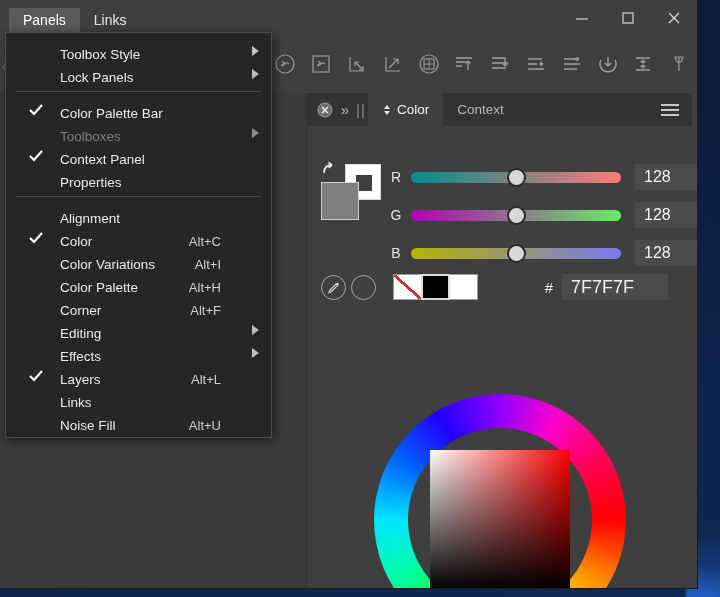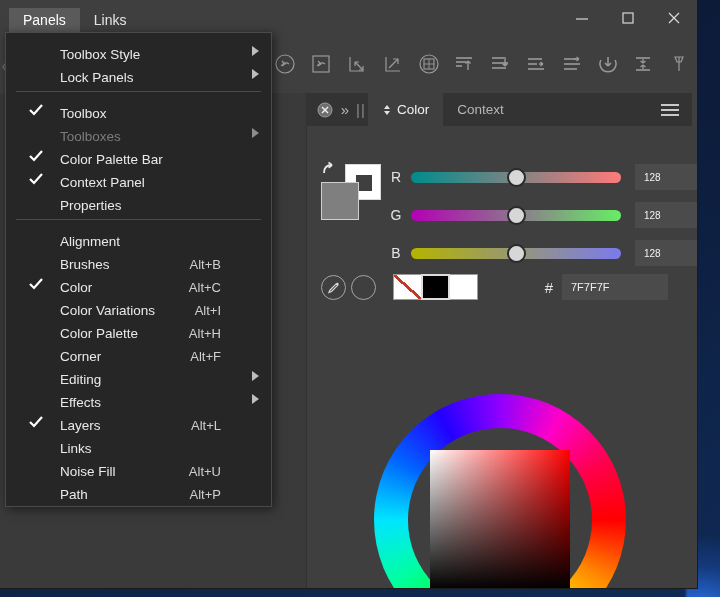--- a/index.html
+++ b/index.html
@@ -305,21 +305,21 @@
     background: #d7d7d7;
     border: 2px solid #2a2a2a;
     box-sizing: border-box;
   }
   .slider-value {
     margin-left: 14px;
     width: 63px;
     height: 26px;
     background: #4b4b4b;
     color: #f2f2f2;
-    font-size: 10px;
+    font-size: 16px;
     display: flex;
     align-items: center;
     padding-left: 9px;
     box-sizing: border-box;
   }
 
   .swatch-row {
     position: absolute;
     left: 14px;
     top: 148px;
@@ -375,21 +375,21 @@
   .hex-sign {
     color: #e6e6e6;
     font-size: 15px;
     margin-right: 9px;
   }
   .hex-field {
     width: 106px;
     height: 26px;
     background: #4b4b4b;
     color: #f0f0f0;
-    font-size: 11px;
+    font-size: 18px;
     display: flex;
     align-items: center;
     padding-left: 9px;
     box-sizing: border-box;
   }
 
   
   .wheel-wrap {
     position: absolute;
     left: 50%;
@@ -748,54 +748,42 @@
       </div>
 
       <div class="menu-sep"></div>
 
       <div class="menu-item">
         <span class="check">
           <svg width="16" height="16" viewBox="0 0 16 16">
               <path d="M2 8 L6 12 L14 3" fill="none" stroke="currentColor" stroke-width="2.2"></path>
             </svg>
         </span>
-        <span>Toolbox</span>
+        <span>Color Palette Bar</span>
       </div>
       <div class="menu-item disabled">
         <span>Toolboxes</span>
         <span class="arrow"></span>
-      </div>
-      <div class="menu-item">
-        <span class="check">
-          <svg width="16" height="16" viewBox="0 0 16 16">
-              <path d="M2 8 L6 12 L14 3" fill="none" stroke="currentColor" stroke-width="2.2"></path>
-            </svg>
-        </span>
-        <span>Color Palette Bar</span>
       </div>
       <div class="menu-item">
         <span class="check">
           <svg width="16" height="16" viewBox="0 0 16 16">
               <path d="M2 8 L6 12 L14 3" fill="none" stroke="currentColor" stroke-width="2.2"></path>
             </svg>
         </span>
         <span>Context Panel</span>
       </div>
       <div class="menu-item">
         <span>Properties</span>
       </div>
 
       <div class="menu-sep"></div>
 
       <div class="menu-item">
         <span>Alignment</span>
-      </div>
-      <div class="menu-item">
-        <span>Brushes</span>
-        <span class="accel">Alt+B</span>
       </div>
       <div class="menu-item">
         <span class="check">
           <svg width="16" height="16" viewBox="0 0 16 16">
               <path d="M2 8 L6 12 L14 3" fill="none" stroke="currentColor" stroke-width="2.2"></path>
             </svg>
         </span>
         <span>Color</span>
         <span class="accel">Alt+C</span>
       </div>
@@ -828,21 +816,17 @@
         <span>Layers</span>
         <span class="accel">Alt+L</span>
       </div>
       <div class="menu-item">
         <span>Links</span>
       </div>
       <div class="menu-item">
         <span>Noise Fill</span>
         <span class="accel">Alt+U</span>
       </div>
-      <div class="menu-item">
-        <span>Path</span>
-        <span class="accel">Alt+P</span>
-      </div>
 
     </div>
 
   </div>
 </div>
 
 </body></html>

